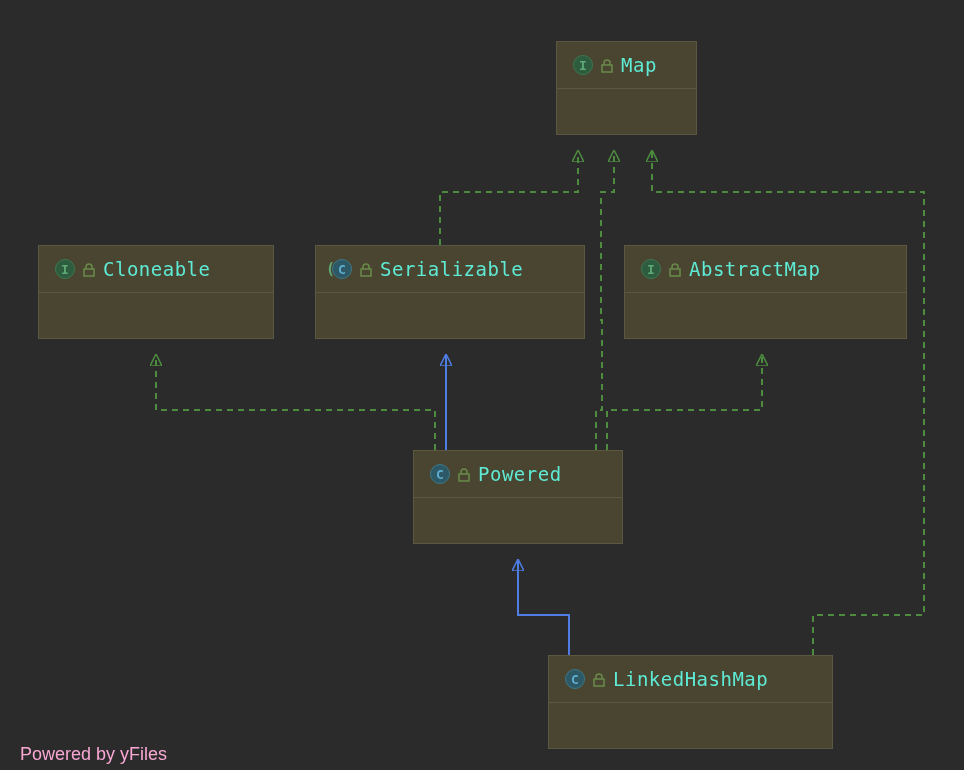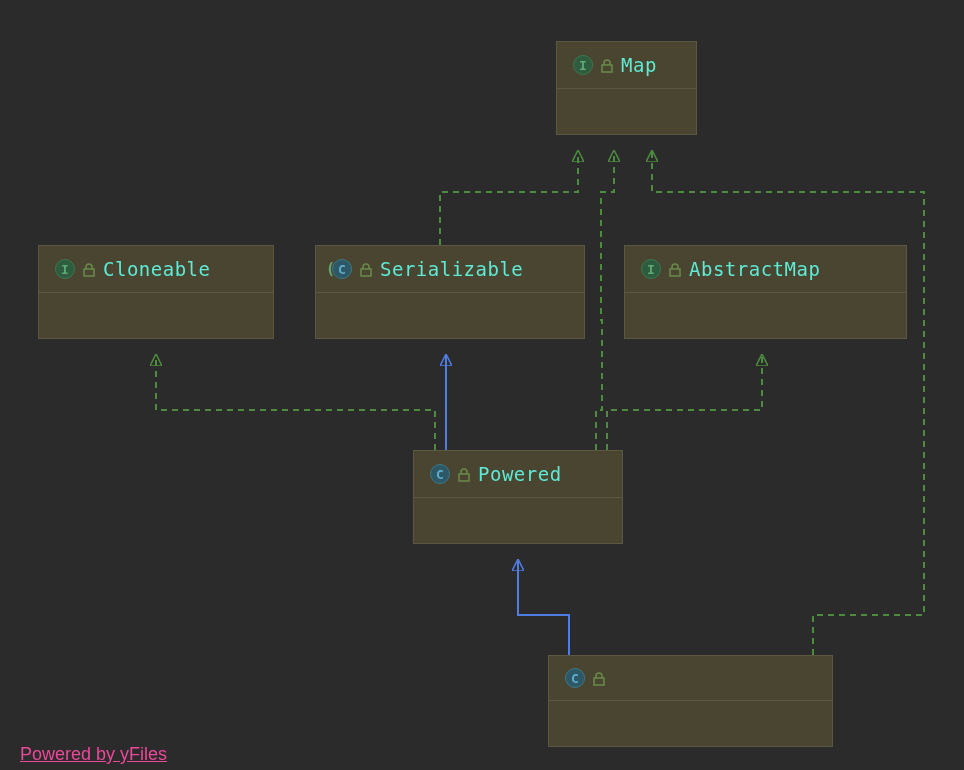--- a/index.html
+++ b/index.html
@@ -86,24 +86,23 @@
       top: 0;
       left: 0;
       width: 100%;
       height: 100%;
       pointer-events: none;
     }
     .footer {
       position: absolute;
       bottom: 5px;
       left: 20px;
-      color: #ec4899;
+      color: #f9a8d4;
       font-size: 18px;
       font-family: -apple-system, sans-serif;
-      text-decoration: underline;
     }
   </style>
 </head>
 <body>
 
 <div class="canvas">
 
   <svg class="edges" width="964" height="770">
     <defs>
       <marker id="arrow-impl" markerWidth="12" markerHeight="12" refX="10" refY="6" orient="auto" markerUnits="userSpaceOnUse">
@@ -195,19 +194,20 @@
   </div>
 
   <div class="node" style="left:548px;top:655px;width:285px;">
     <div class="node-header">
       <span class="type-icon type-class">C</span>
       <span class="lock-icon">
         <svg viewBox="0 0 12 14">
             <path d="M3 6 V4 a3 3 0 0 1 6 0 V6 M1 6 h10 v7 h-10 z" fill="none" stroke="#6a8a4a" stroke-width="1.5"></path>
           </svg>
       </span>
+      <span class="node-name">LinkedHashMap</span>
     </div>
     <div class="node-body"></div>
   </div>
 
   <div class="footer">Powered by yFiles</div>
 
 </div>
 
 </body></html>

